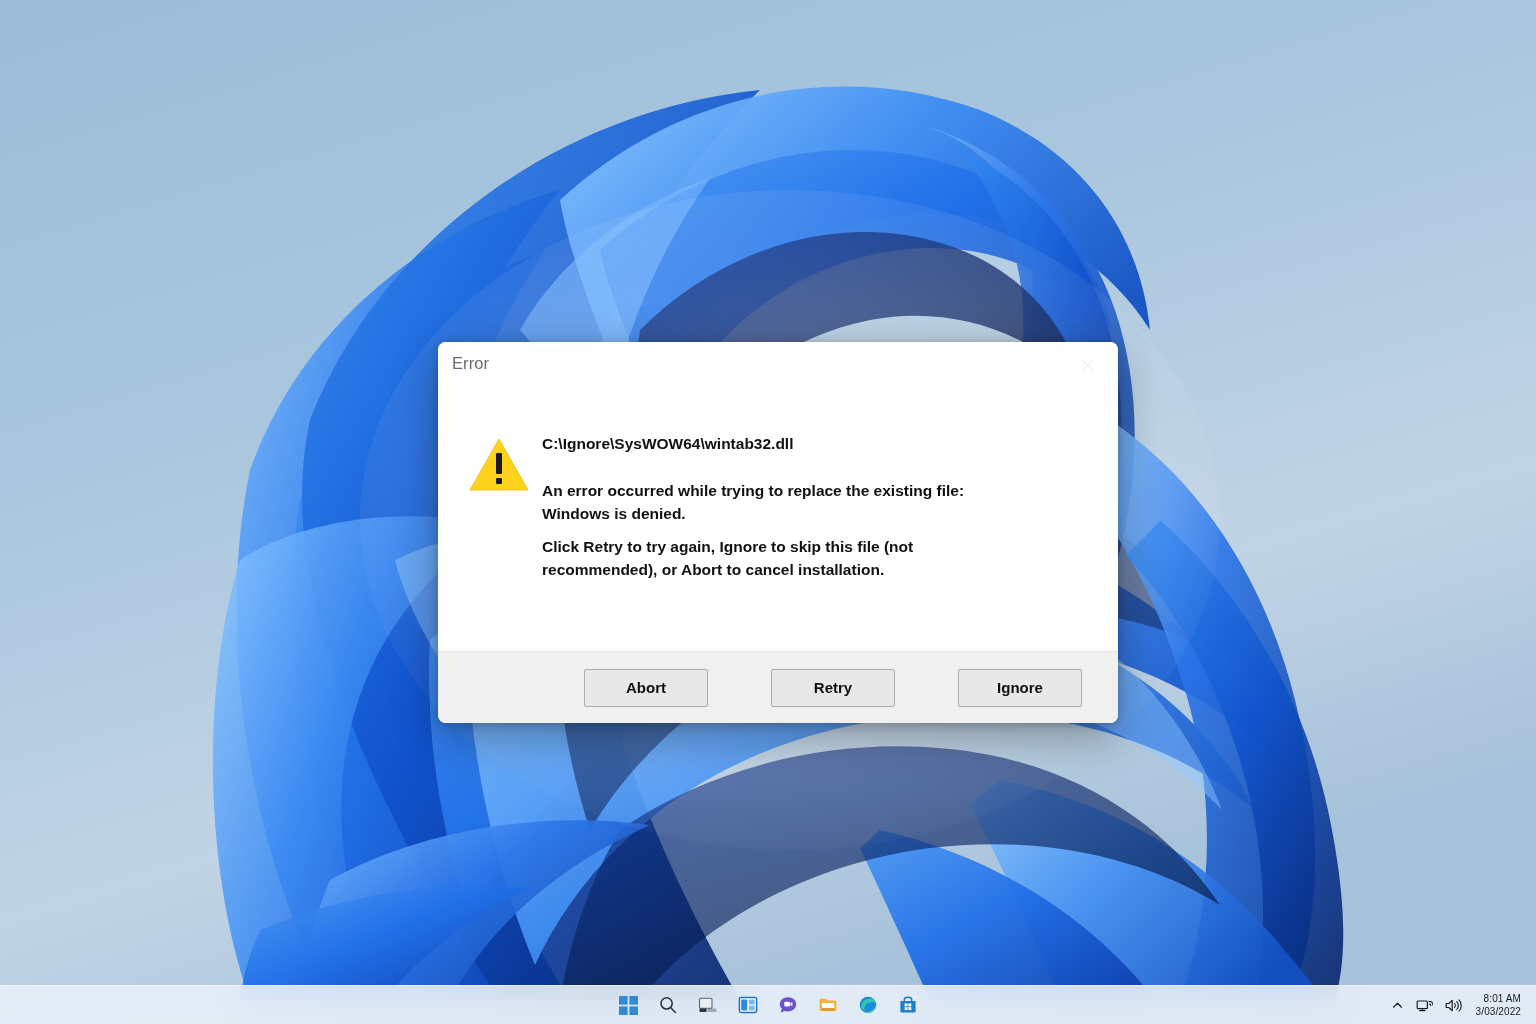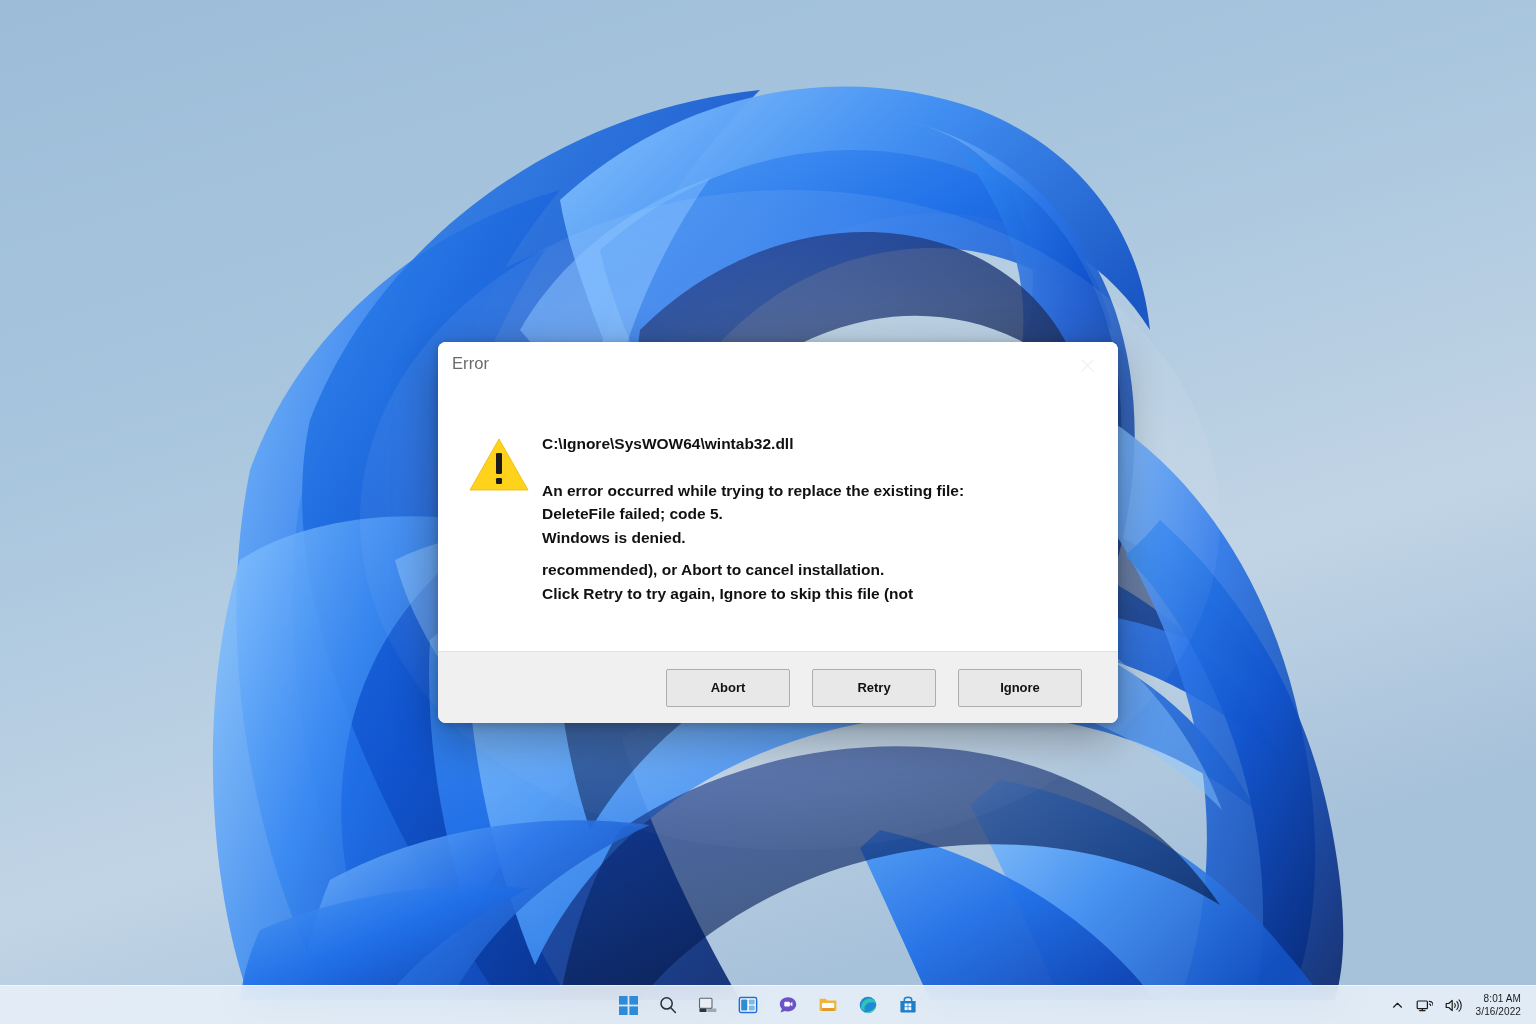--- a/index.html
+++ b/index.html
@@ -183,25 +183,26 @@
     gap: 22px;
     padding-right: 36px;
   }
   .dlg-btn {
     width: 124px;
     height: 38px;
     background: #e8e8e8;
     border: 1px solid #adadad;
     border-radius: 2px;
     font-family: "Liberation Sans", sans-serif;
-    font-size: 13px;
+    font-size: 15px;
     font-weight: 600;
     color: #111111;
     cursor: default;
     line-height: 1;
+    margin-left: 41px;
   }
 </style>
 </head>
 <body>
 
 <div id="desktop">
 
   <svg id="wallpaper-art" viewBox="0 0 1536 1024" preserveAspectRatio="none">
     <defs>
       <linearGradient id="gSky" x1="0" y1="0" x2="0.45" y2="1">
@@ -301,27 +302,26 @@
           <rect x="28" y="16" width="6" height="21" rx="1.2" fill="#1a1a1a"></rect>
           <rect x="28" y="41" width="6" height="6" rx="1.2" fill="#1a1a1a"></rect>
         </svg>
       </div>
 
       <div id="dialog-text">
         <div class="filepath">C:\Ignore\SysWOW64\wintab32.dll</div>
 
         <div class="para">
           <span class="line">An error occurred while trying to replace the existing file:</span>
-          <span class="line">DeleteFile failed; code 5.</span>
           <span class="line">Windows is denied.</span>
         </div>
 
         <div class="para">
+          <span class="line">Click Retry to try again, Ignore to skip this file (not</span>
           <span class="line">recommended), or Abort to cancel installation.</span>
-          <span class="line">Click Retry to try again, Ignore to skip this file (not</span>
         </div>
       </div>
     </div>
 
     <div id="dialog-footer">
       <button class="dlg-btn">Abort</button>
       <button class="dlg-btn">Retry</button>
       <button class="dlg-btn">Ignore</button>
     </div>
   </div>
@@ -421,18 +421,18 @@
         <svg width="17" height="15" viewBox="0 0 17 15">
           <path d="M1.2,5.5 L3.8,5.5 L7.2,2.4 L7.2,12.6 L3.8,9.5 L1.2,9.5 Z" fill="none" stroke="#1b1b1b" stroke-width="1.2" stroke-linejoin="round"></path>
           <path d="M9.6,5.6 C10.5,6.4 10.5,8.6 9.6,9.4" fill="none" stroke="#1b1b1b" stroke-width="1.1" stroke-linecap="round"></path>
           <path d="M11.8,3.6 C13.8,5.4 13.8,9.6 11.8,11.4" fill="none" stroke="#1b1b1b" stroke-width="1.1" stroke-linecap="round"></path>
           <path d="M14.0,1.8 C17.0,4.4 17.0,10.6 14.0,13.2" fill="none" stroke="#1b1b1b" stroke-width="1.1" stroke-linecap="round"></path>
         </svg>
       </div>
 
       <div id="clock">
         <span>8:01 AM</span>
-        <span>3/16/2022</span>
+        <span>3/03/2022</span>
       </div>
     </div>
   </div>
 
 </div>
 
 </body></html>

